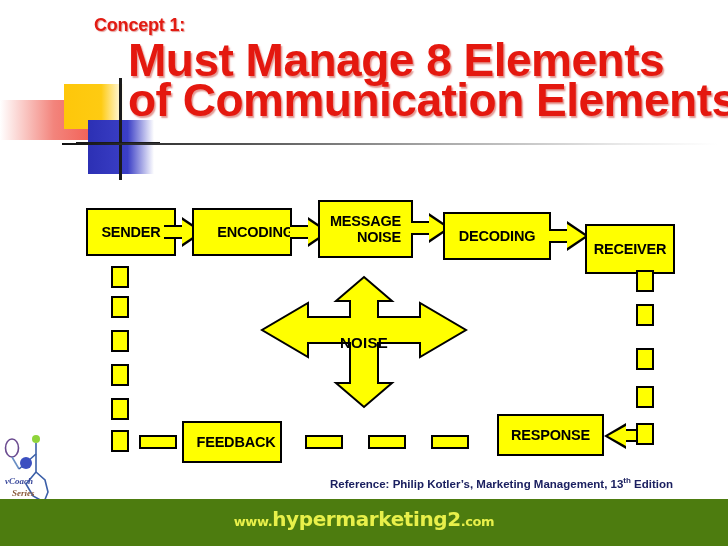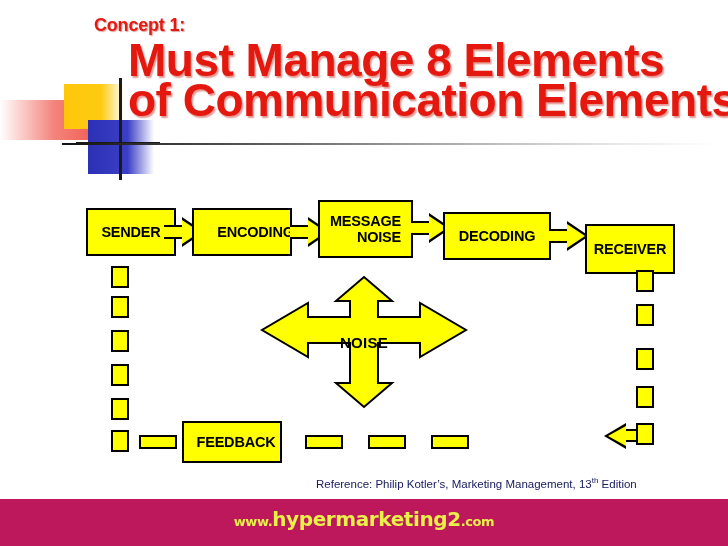--- a/index.html
+++ b/index.html
@@ -121,30 +121,30 @@
     pointer-events:none;
   }
 
   
   .dash{position:absolute;background:#ffff00;border:2px solid #000;box-sizing:border-box;}
   .dv{width:18px;height:22px;}
   .dh{width:38px;height:14px;}
 
   
   .reference{
-    position:absolute;left:316px;top:476px;
-    font-size:11.5px;color:#1b2060;font-weight:normal;
+    position:absolute;left:330px;top:476px;
+    font-size:11.5px;color:#1b2060;font-weight:bold;
     white-space:nowrap;
   }
   .reference sup{font-size:8px;vertical-align:super;}
 
   
   .footer{
     position:absolute;left:0;top:499px;width:728px;height:47px;
-    background:#be185d;
+    background:#4d7c0f;
   }
   .footer-text{
     position:absolute;left:0;top:8px;width:728px;text-align:center;
     font-size:20px;font-weight:bold;color:#e8f04a;letter-spacing:-0.4px;
     font-family:"DejaVu Sans", sans-serif;
   }
   .footer-text .small{font-size:13px;}
 
   
   .vcoach{position:absolute;left:0;top:432px;width:78px;height:79px;background:#fff;overflow:hidden;}
@@ -238,39 +238,55 @@
     <div class="dash dv" style="left:111px;top:250px;"></div>
 
     <div class="dash dh" style="left:139px;top:255px;"></div>
 
     <div class="box b-feedback">FEEDBACK</div>
 
     <div class="dash dh" style="left:305px;top:255px;"></div>
     <div class="dash dh" style="left:368px;top:255px;"></div>
     <div class="dash dh" style="left:431px;top:255px;"></div>
 
+    <div class="box b-response">RESPONSE</div>
 
     <div class="arr-l al1">
       <div class="shaft"></div>
         <div class="head"></div>
         <div class="head-in"></div>
     </div>
 
     <div class="dash dv" style="left:636px;top:90px;"></div>
     <div class="dash dv" style="left:636px;top:124px;"></div>
     <div class="dash dv" style="left:636px;top:168px;"></div>
     <div class="dash dv" style="left:636px;top:206px;"></div>
     <div class="dash dv" style="left:636px;top:243px;"></div>
 
   </div>
 
   <div class="reference">
     <span>Reference: Philip Kotler’s, Marketing Management, 13</span><sup>th</sup><span> Edition</span>
   </div>
 
+  <div class="vcoach">
+    <svg width="78" height="79" viewBox="0 0 78 79" xmlns="http://www.w3.org/2000/svg">
+      <ellipse cx="12" cy="16" rx="6.5" ry="9" fill="none" stroke="#6a4a8f" stroke-width="1.6"></ellipse>
+      <line x1="12" y1="25" x2="19" y2="37" stroke="#6a8fc4" stroke-width="1.6"></line>
+      <circle cx="36" cy="7" r="4" fill="#8fd43a"></circle>
+      <line x1="36" y1="11" x2="36" y2="40" stroke="#3b5fa8" stroke-width="1.6"></line>
+      <line x1="36" y1="22" x2="19" y2="37" stroke="#3b5fa8" stroke-width="1.6"></line>
+      <circle cx="26" cy="31" r="6" fill="#3b4fc0"></circle>
+      <polyline points="36,40 26,52 33,64 44,70" fill="none" stroke="#3b5fa8" stroke-width="1.6"></polyline>
+      <polyline points="36,40 45,48 48,60 44,70" fill="none" stroke="#3b5fa8" stroke-width="1.6"></polyline>
+      <path d="M18,72 Q36,66 56,70" fill="none" stroke="#9a6a3a" stroke-width="2"></path>
+    </svg>
+    <div class="vtext1">vCoach</div>
+    <div class="vtext2">Series</div>
+  </div>
 
   <div class="footer">
     <div class="footer-text">
       <span class="small">www.</span><span>hypermarketing2</span><span class="small">.com</span>
     </div>
   </div>
 
 </div>
 
 </body></html>

